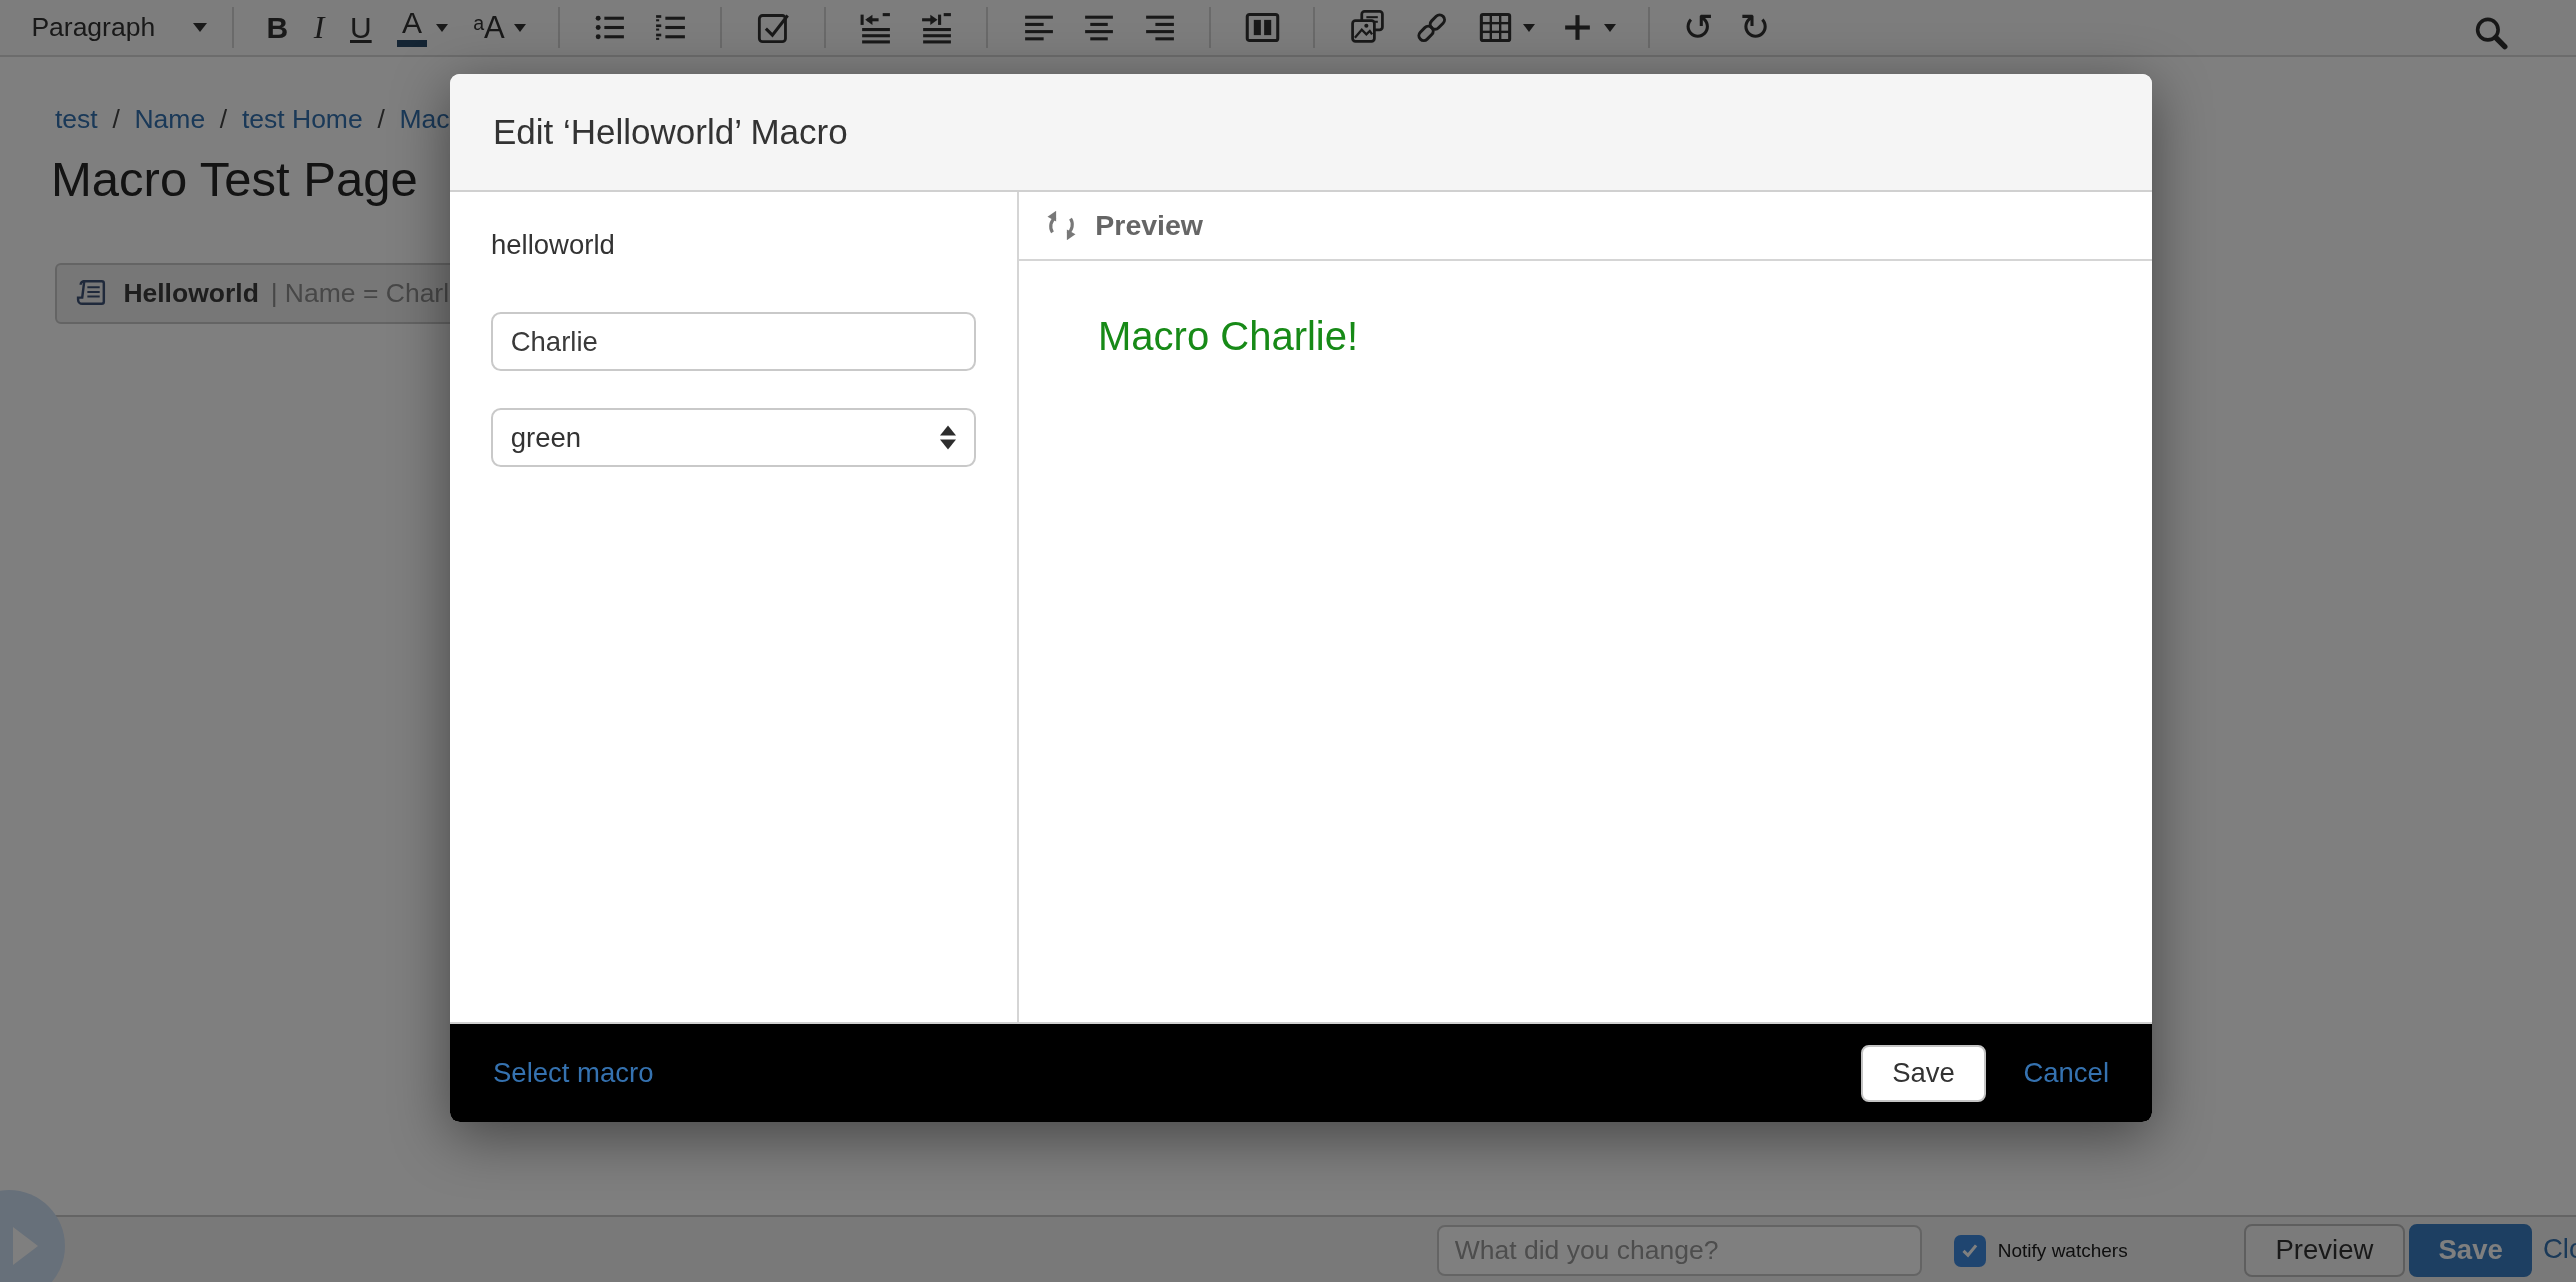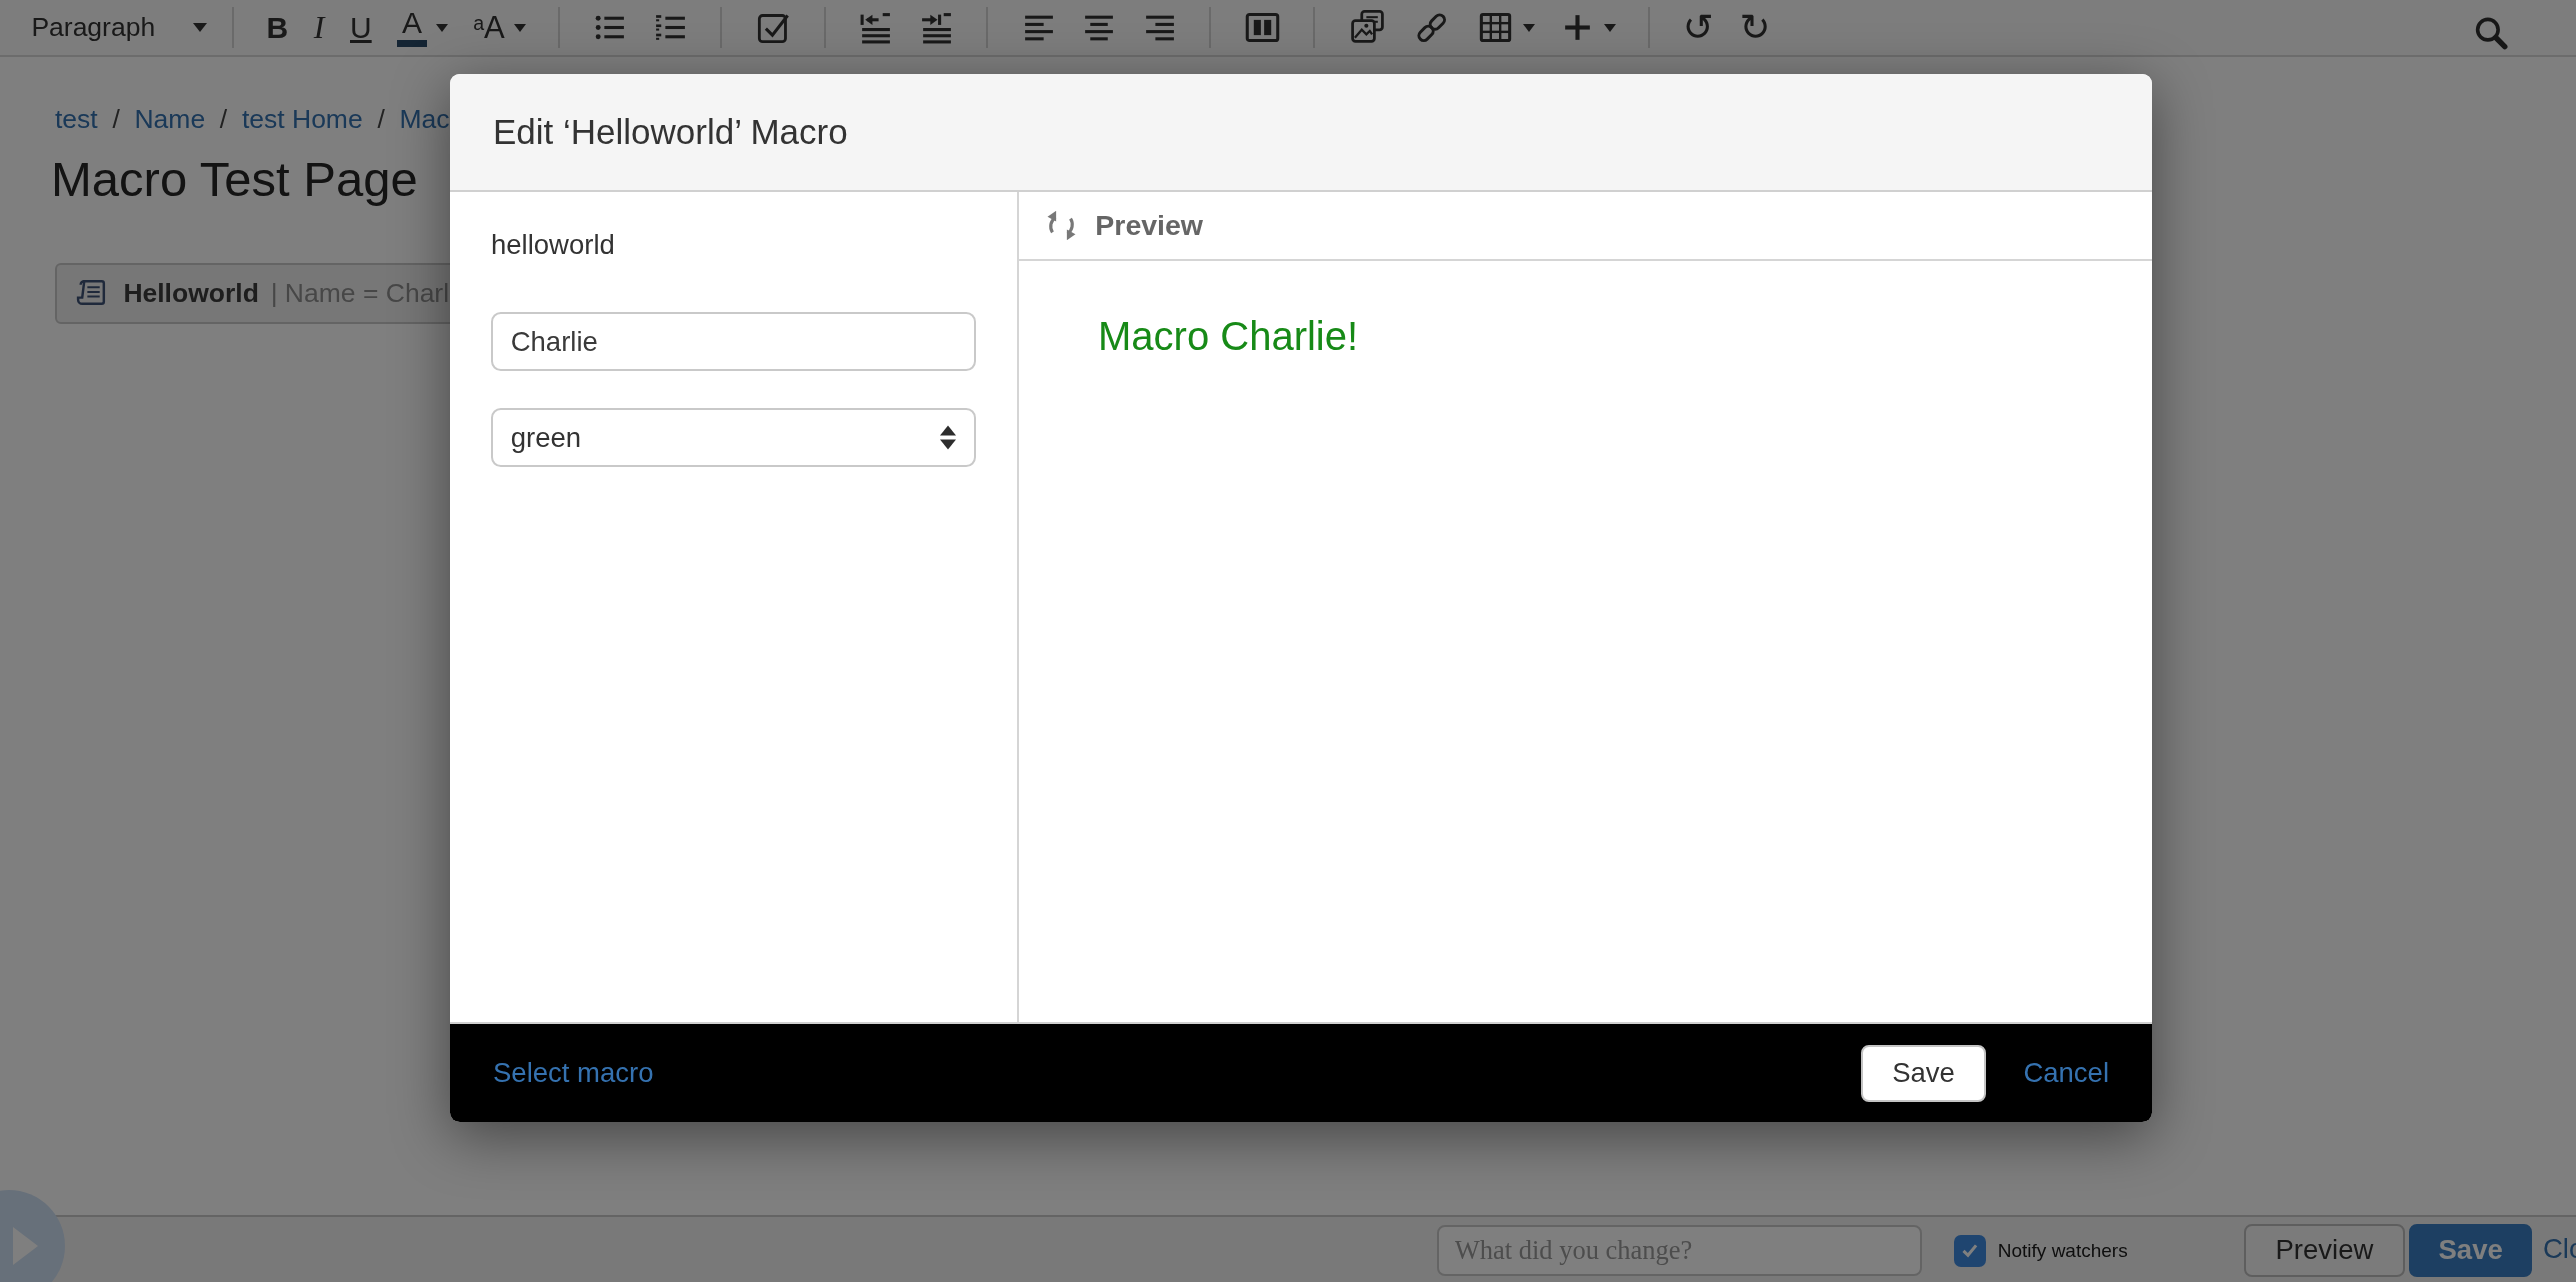--- a/index.html
+++ b/index.html
@@ -47,21 +47,21 @@
 
   
   .save-bar {
     position:absolute; left:0; bottom:0; width:2576px; height:67px;
     background:#f3f3f3; border-top:2px solid #c9c9c9;
     display:flex; align-items:center;
   }
   .comment-input {
     position:absolute; left:1437px; top:7.9px; width:485px; height:51px;
     border:2px solid #c9c9c9; border-radius:7.9px; background:#fff;
-    font-size:26.5px; padding:0 15.7px; color:#333; font-family:Liberation Serif, serif;
+    font-size:26.5px; padding:0 15.7px; color:#333; font-family:Liberation Sans, sans-serif;
   }
   .comment-input::placeholder { color:#9a9a9a; }
   .notify-wrap { position:absolute; left:1954px; top:0; height:67px; display:flex; align-items:center; gap:11.8px; }
   .checkbox { width:32px; height:32px; border-radius:6.9px; background:#bbb; display:flex; align-items:center; justify-content:center; cursor:pointer; }
   .checkbox[data-checked="true"] { background:#3f8ae0; }
   .notify-label { font-size:19px; color:#1c1c1c; white-space:nowrap; }
   .preview-btn {
     position:absolute; left:2244px; top:6.9px; height:53px; padding:0 29.5px;
     background:#f6f6f6; border:2px solid #bdbdbd; border-radius:7.9px;
     font-size:27.5px; color:#333; display:flex; align-items:center; cursor:pointer;

